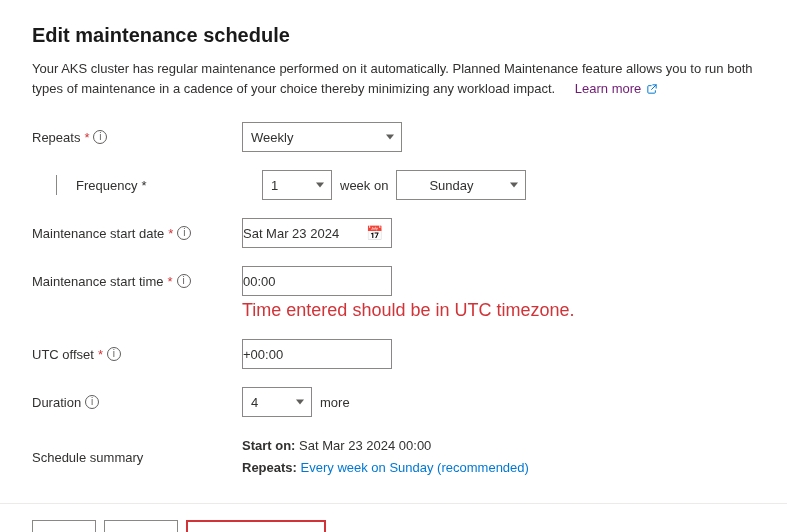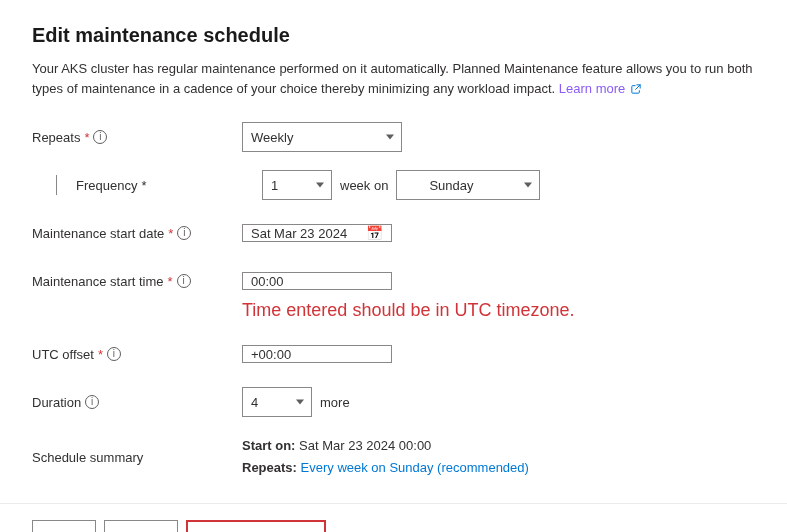--- a/index.html
+++ b/index.html
@@ -21,22 +21,23 @@
       margin-bottom: 12px;
     }
     .description {
       font-size: 13px;
       color: #323130;
       line-height: 1.5;
       margin-bottom: 24px;
       max-width: 740px;
     }
     .description a {
-      color: #8b5cf6;
+      color: #701a75;
       text-decoration: none;
+      margin-left: 16px;
     }
     .external-icon {
       display: inline-block;
       width: 10px;
       height: 10px;
       margin-left: 2px;
       vertical-align: middle;
     }
     .form-section {
       display: flex;
@@ -103,28 +104,28 @@
       right: 8px;
       top: 50%;
       transform: translateY(-50%);
       border-left: 4px solid transparent;
       border-right: 4px solid transparent;
       border-top: 5px solid #605e5c;
       pointer-events: none;
     }
     .select-repeats { width: 160px; }
     .select-frequency { width: 70px; }
-    .select-day { width: 144px; padding-left: 32px; }
+    .select-day { width: 130px; padding-left: 32px; }
     .select-duration { width: 70px; }
     input[type="text"] {
-      height: 18px;
+      height: 30px;
       border: 1px solid #8a8886;
       font-size: 13px;
       color: #323130;
-      padding: 0 8px;
+      padding: 0 0;
       outline: none;
     }
     .date-input-wrapper {
       position: relative;
       display: inline-flex;
       align-items: center;
     }
     .date-input {
       width: 150px;
       padding-right: 32px;

